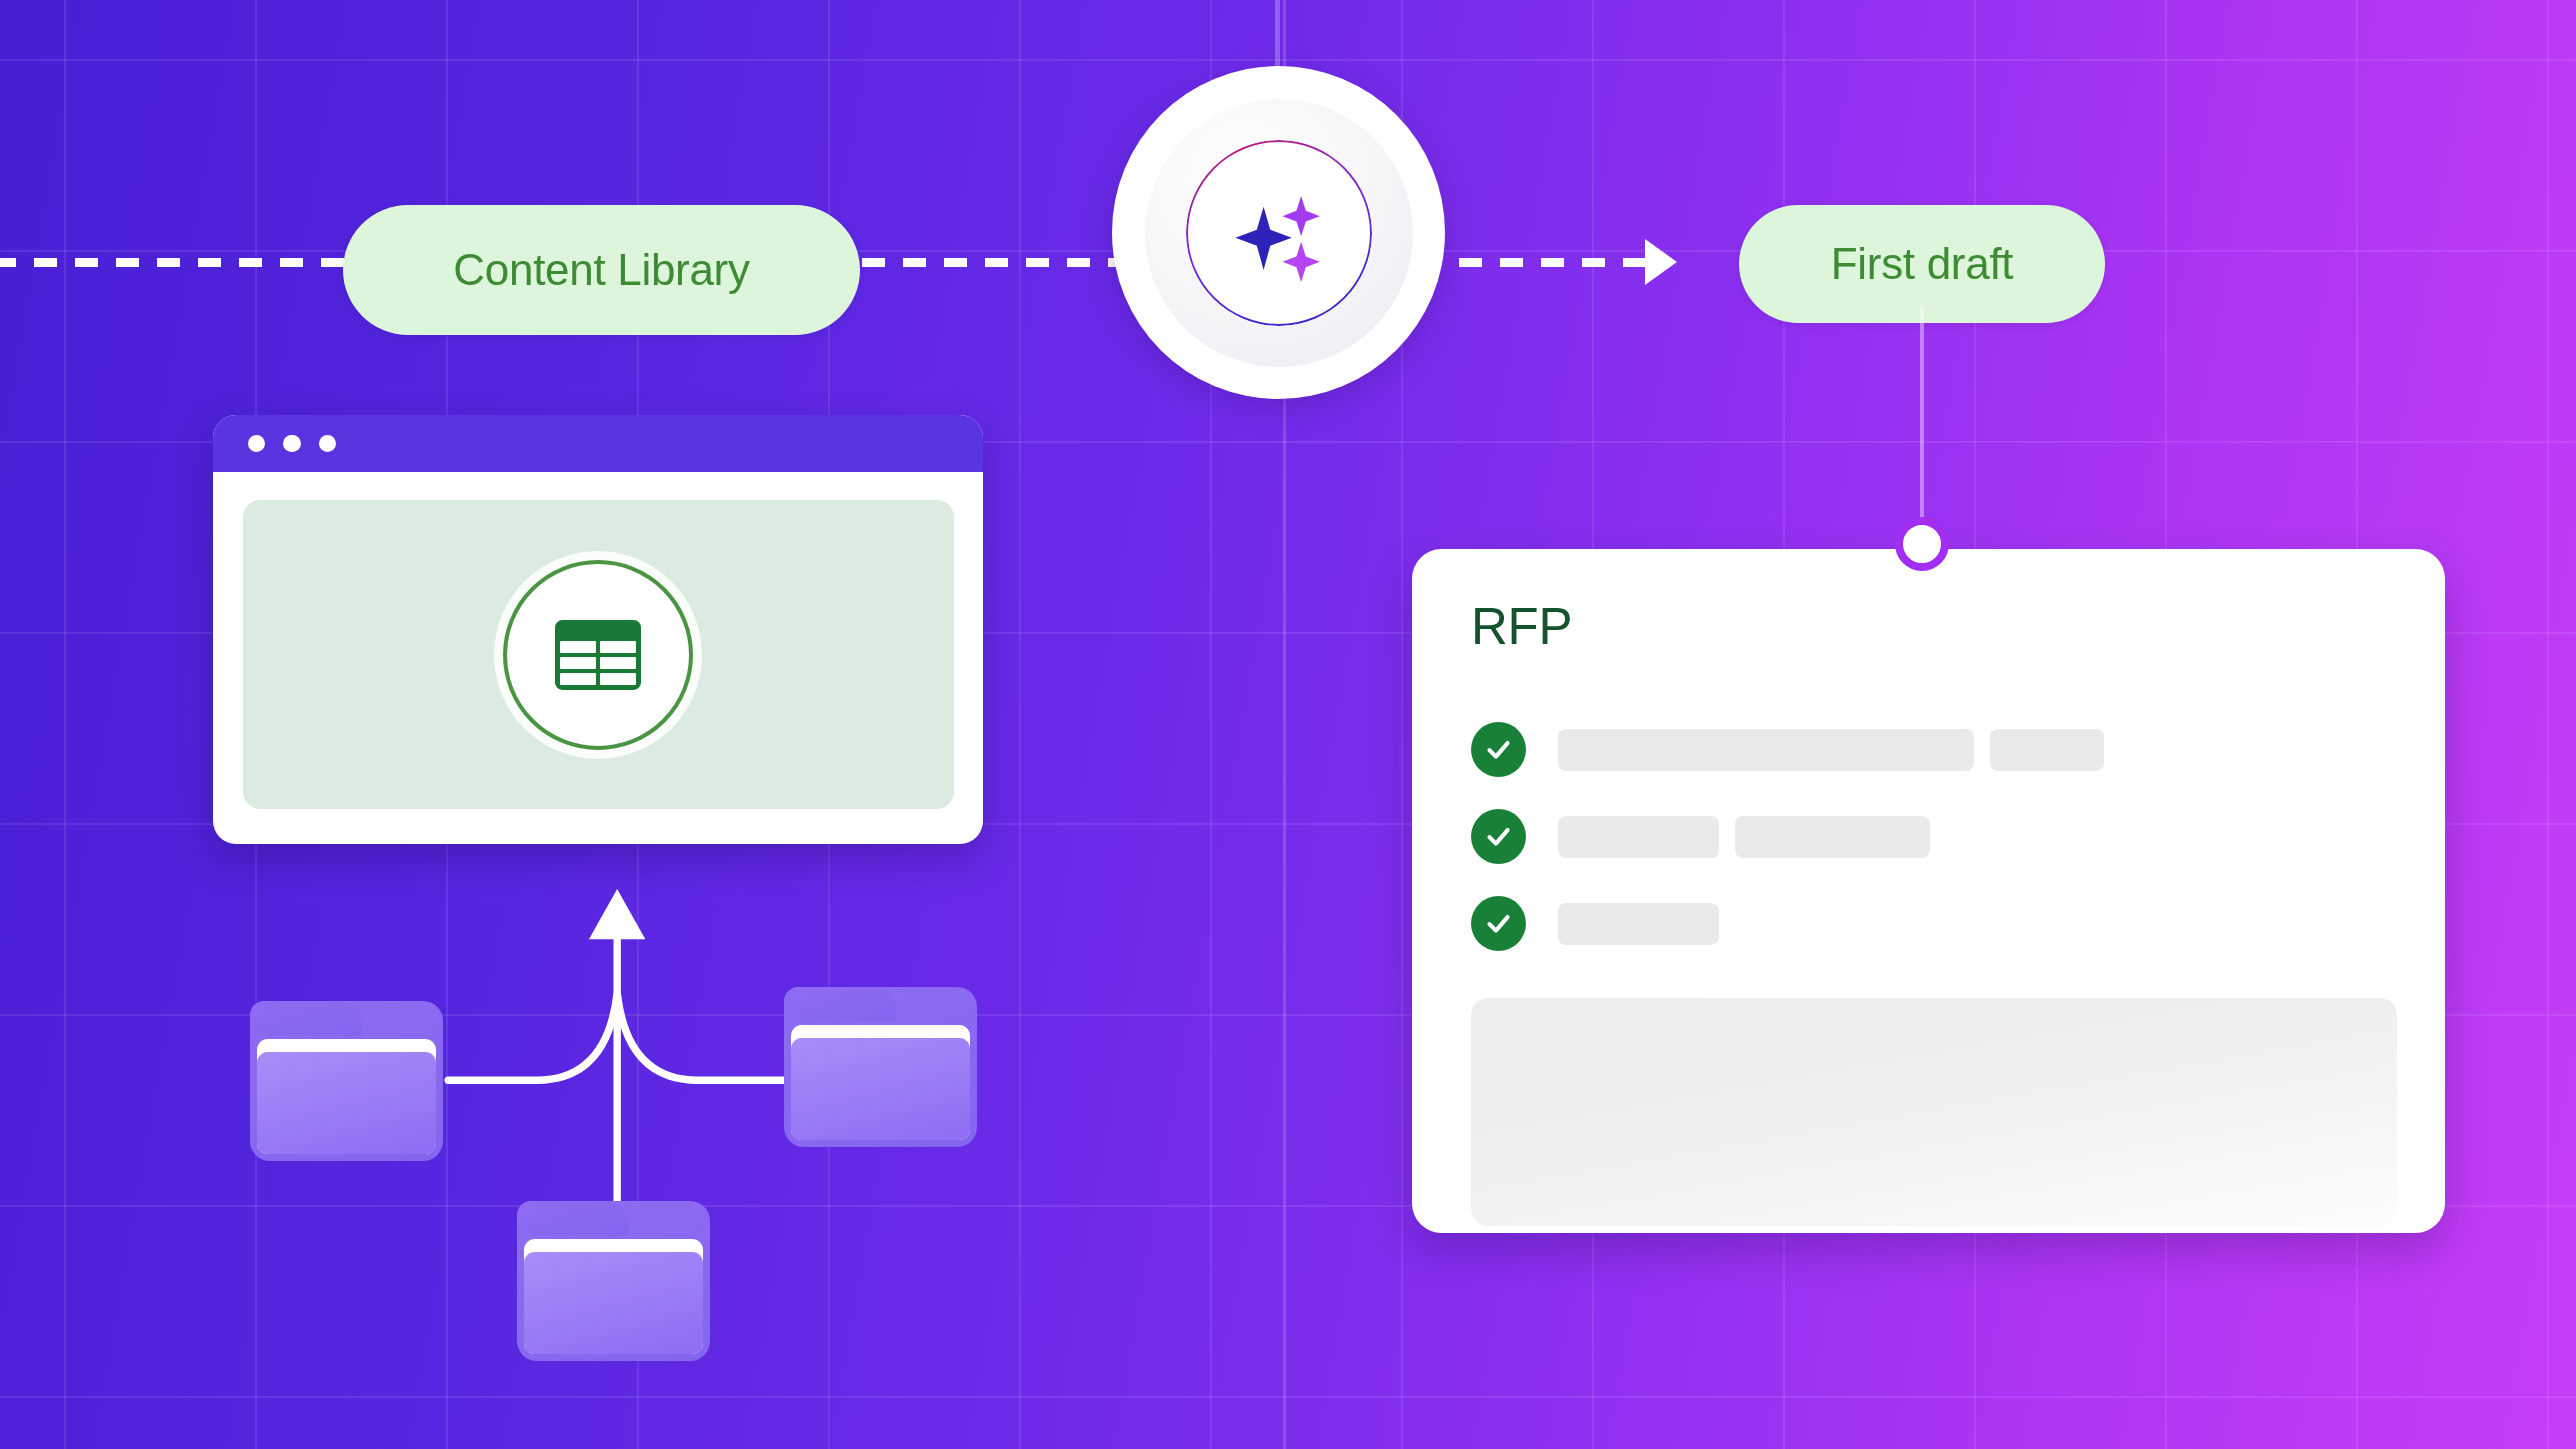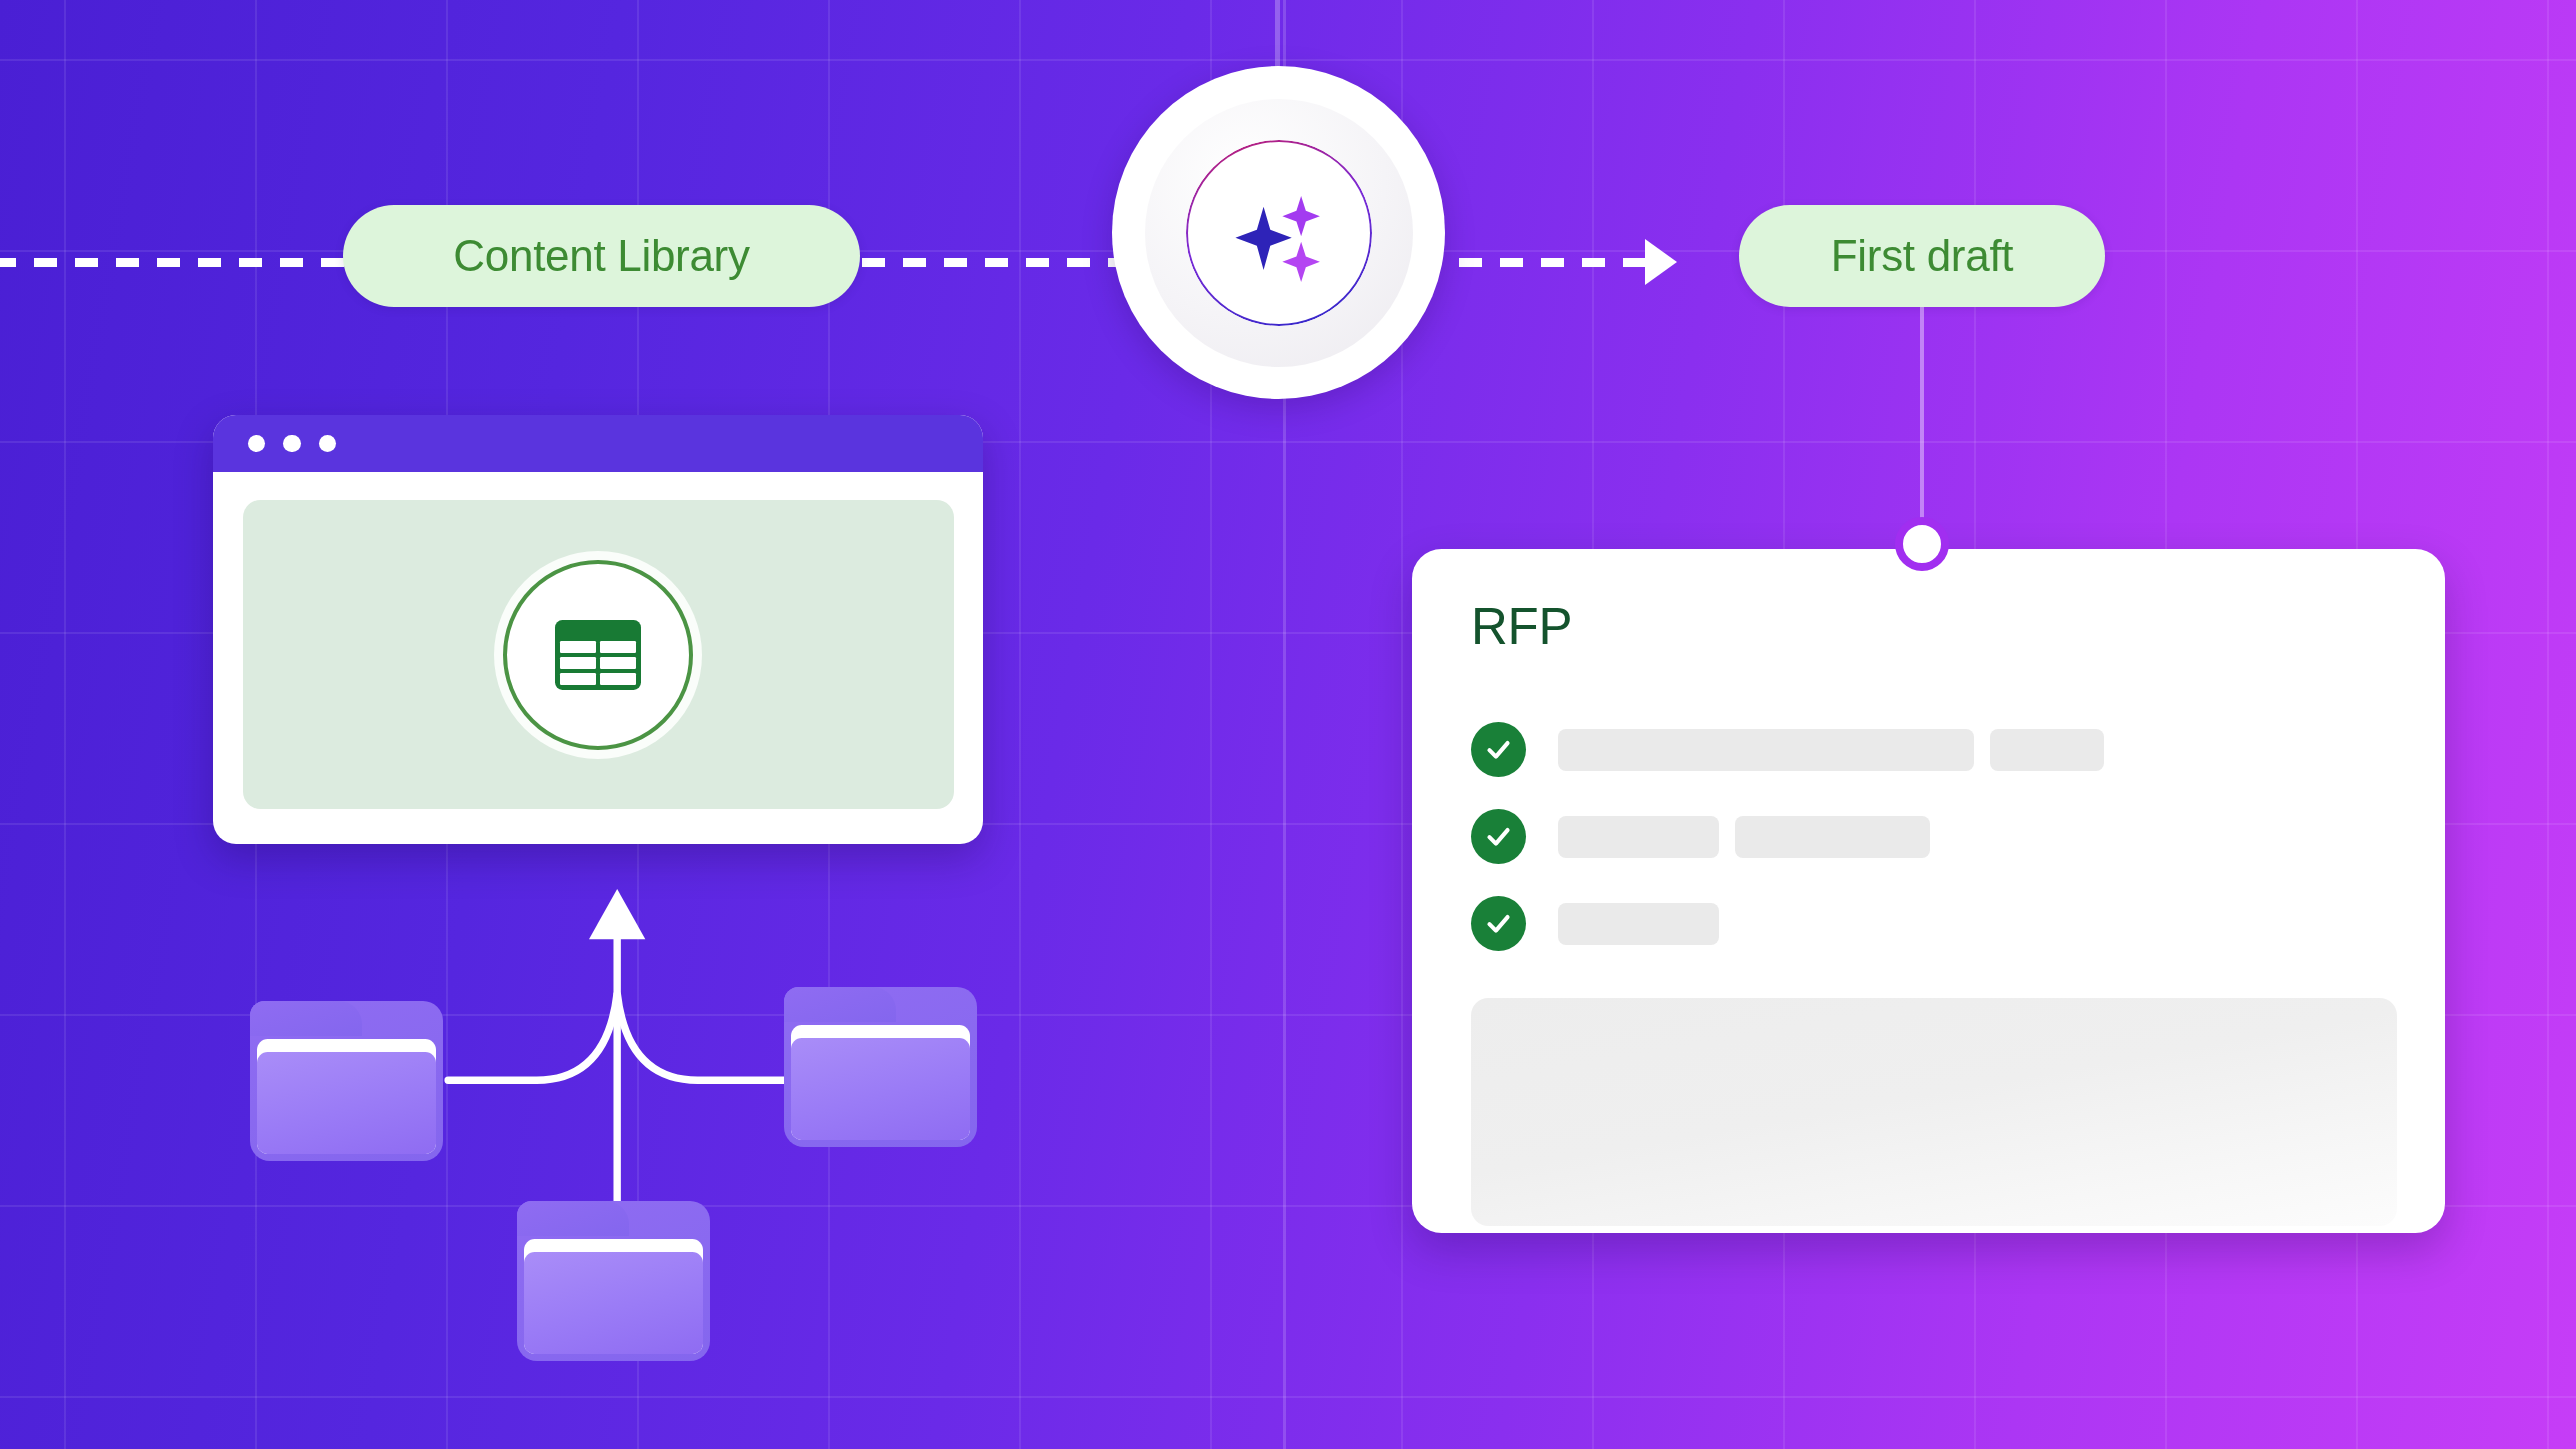--- a/index.html
+++ b/index.html
@@ -75,25 +75,25 @@
     background: #DDF5DB;
     border-radius: 670px;
     color: #3D8B33;
     font-size: 44px;
     letter-spacing: -0.3px;
     white-space: nowrap;
     box-shadow: 0 2px 9.4px rgba(40,0,90,0.12);
   }
   #pill-content-library {
     left: 343px; top: 205px;
-    width: 517px; height: 102px; justify-content: center;
+    width: 517px; height: 130px; justify-content: center;
   }
   #pill-first-draft {
     left: 1739px; top: 205px;
-    width: 366px; height: 102px;
+    width: 366px; height: 118px;
   }
 
   
   #ai-orb-outer {
     position: absolute;
     left: 1112px; top: 66px;
     width: 333px; height: 333px;
     border-radius: 50%;
     background: #ffffff;
     box-shadow: 0 9.4px 31px rgba(35,0,80,0.22);

